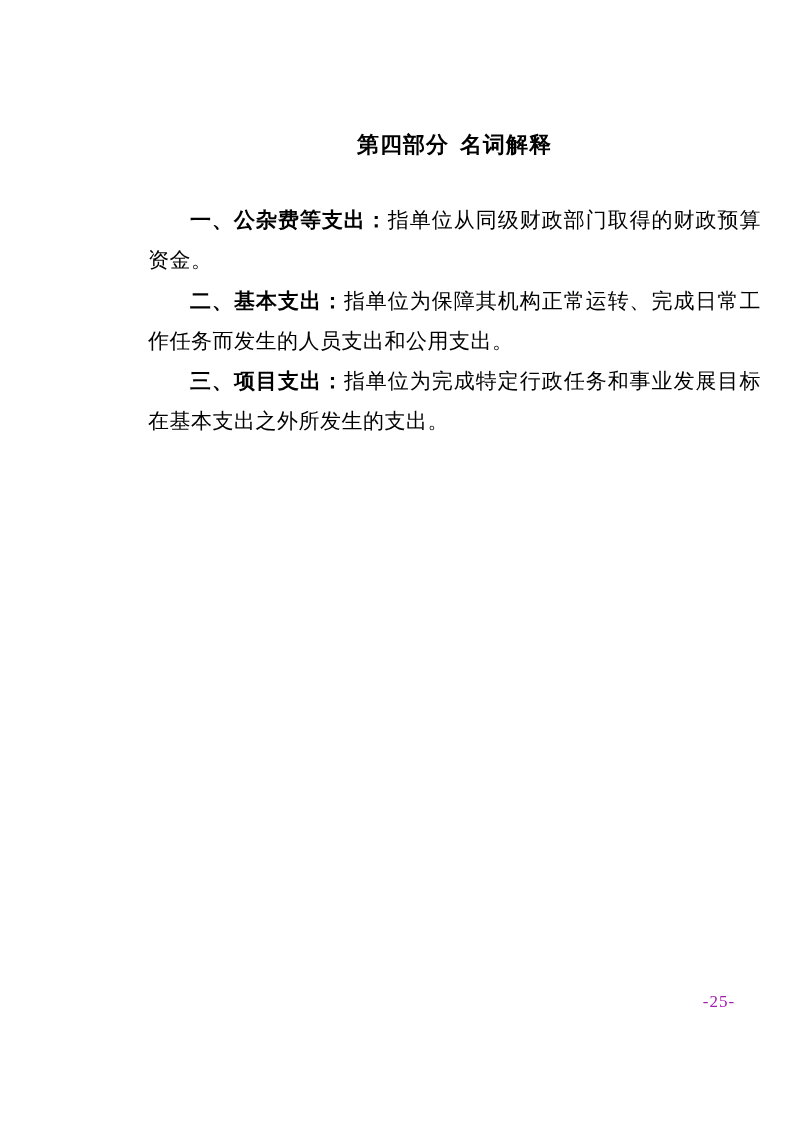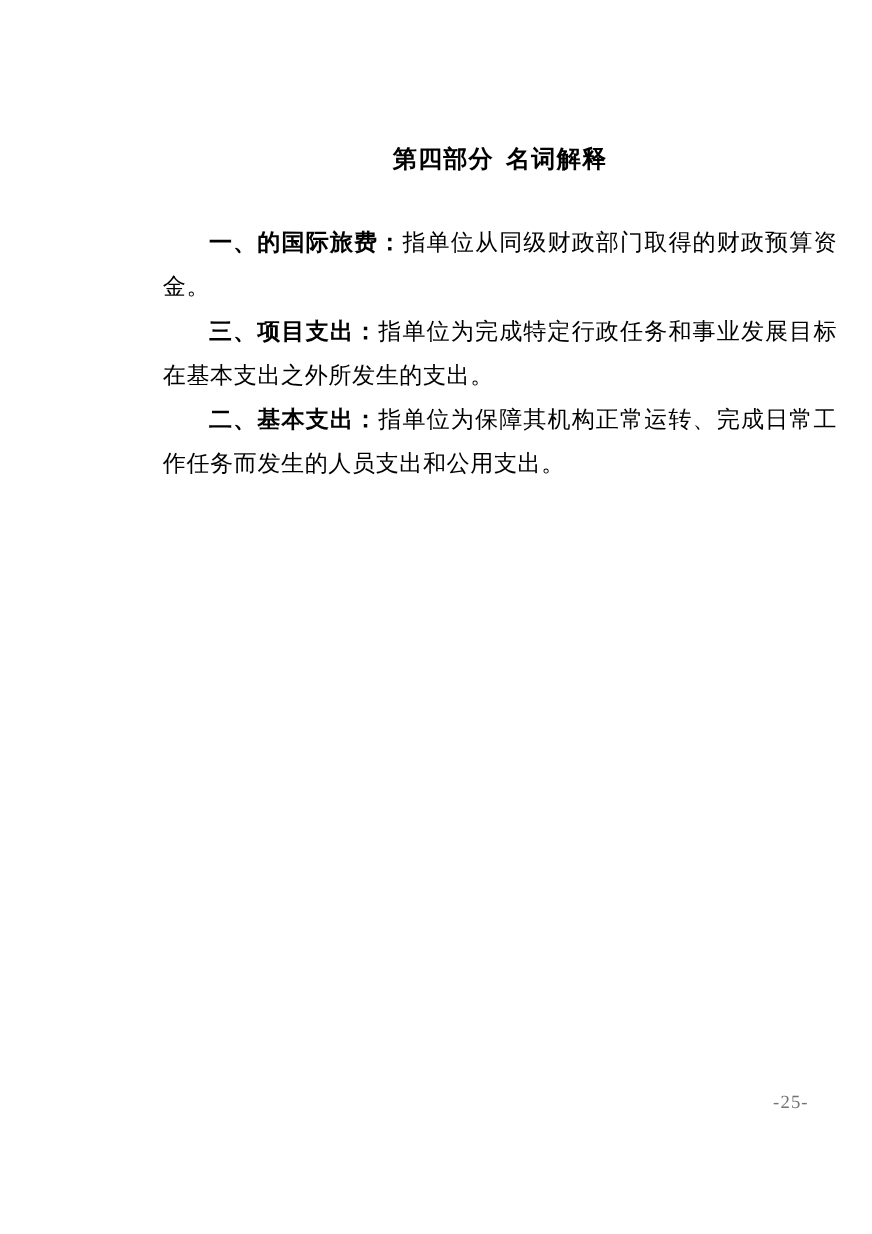--- a/index.html
+++ b/index.html
@@ -52,37 +52,37 @@
   }
   .page-number {
     position: absolute;
     top: 992px;
     left: 640px;
     width: 70px;
     text-align: center;
     font-size: 17px;
     letter-spacing: 1px;
     font-family: "Liberation Serif", serif;
-    color: #737373;
+    color: #a21caf;
   }
 </style>
 </head>
 <body>
 
 <div class="page">
 
   <h1 class="doc-title">第四部分 名词解释</h1>
 
   <div class="content">
 
-    <p class="para"><span class="lead">一、的国际旅费：</span><span>指单位从同级财政部门取得的财政预算资金。</span></p>
+    <p class="para"><span class="lead">一、公杂费等支出：</span><span>指单位从同级财政部门取得的财政预算资金。</span></p>
+
+    <p class="para"><span class="lead">二、基本支出：</span><span>指单位为保障其机构正常运转、完成日常工作任务而发生的人员支出和公用支出。</span></p>
 
     <p class="para"><span class="lead">三、项目支出：</span><span>指单位为完成特定行政任务和事业发展目标在基本支出之外所发生的支出。</span></p>
-
-    <p class="para"><span class="lead">二、基本支出：</span><span>指单位为保障其机构正常运转、完成日常工作任务而发生的人员支出和公用支出。</span></p>
 
 
 
   </div>
 
   <div class="page-number">-25-</div>
 
 </div>
 
 </body></html>

